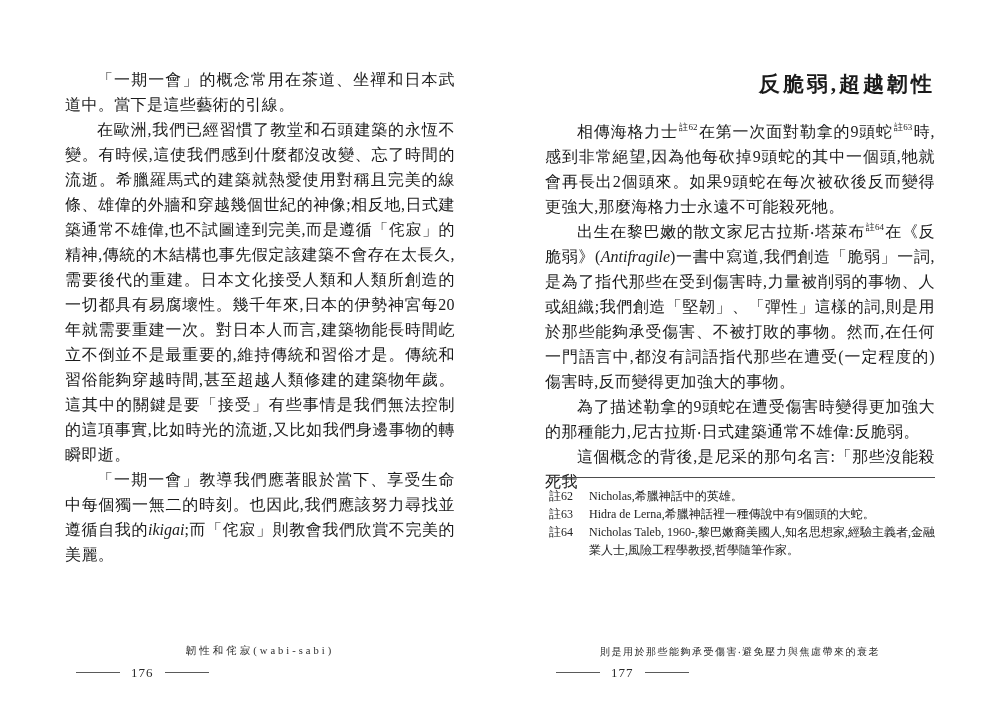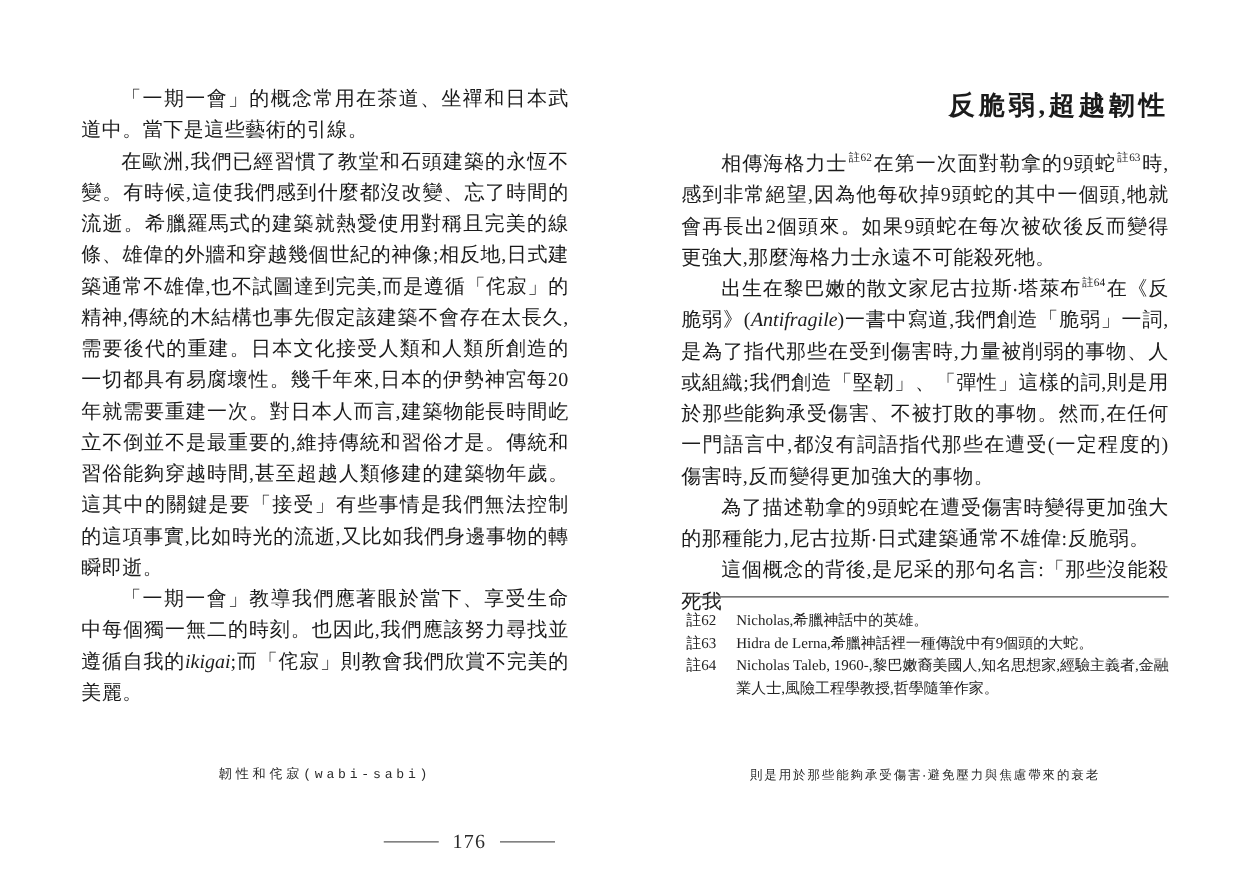--- a/index.html
+++ b/index.html
@@ -29,29 +29,29 @@
   sup.fn-ref { font-size:9px; line-height:0; vertical-align:7px; letter-spacing:0; margin:0 1px; }
   i.latin { font-style:italic; letter-spacing:0; }
 
   .fn-divider { position:absolute; top:477px; left:4px; width:386px; height:0; border-top:1px solid #4d4d4d; }
   .footnotes { position:absolute; top:487px; left:4px; width:386px; font-size:12px; line-height:18px; color:#222222; }
   .footnote { display:flex; }
   .fn-label { flex:0 0 40px; }
   .fn-text  { flex:1; text-align:justify; }
 
   .footer-title {
-    position:absolute; top:612px; left:0; width:100%;
+    position:absolute; top:644px; left:0; width:100%;
     text-align:center; font-size:10.5px; letter-spacing:3px;
-    color:#2a2a2a; white-space:nowrap;font-family:Liberation Mono, monospace;
+    color:#2a2a2a; white-space:nowrap;
   }
   .footer-title.long { font-size:10px; letter-spacing:1.5px; }
 
   .folio {
     position:absolute; top:665px; left:0; width:100%;
-    text-align:right; font-size:16px; letter-spacing:1px; color:#2a2a2a;
+    text-align:left; font-size:13px; letter-spacing:1px; color:#2a2a2a;
   }
   .folio .rule { display:inline-block; width:44px; height:1px; background:#5a5a5a; vertical-align:4px; margin:0 11px; }
 </style>
 </head>
 <body>
 
 <div class="spread">
 
   <div class="col col-left">
     <div class="body-text left-body">
@@ -89,15 +89,18 @@
           <span class="fn-text">Hidra de Lerna,希臘神話裡一種傳說中有9個頭的大蛇。</span>
         </div>
         <div class="footnote">
           <span class="fn-label">註64</span>
           <span class="fn-text">Nicholas Taleb, 1960-,黎巴嫩裔美國人,知名思想家,經驗主義者,金融業人士,風險工程學教授,哲學隨筆作家。</span>
         </div>
       </div>
 
     <div class="footer-title long">則是用於那些能夠承受傷害‧避免壓力與焦慮帶來的衰老</div>
 
+    <div class="folio">
+      <span class="rule"></span><span>177</span><span class="rule"></span>
+    </div>
   </div>
 
 </div>
 
 </body></html>

